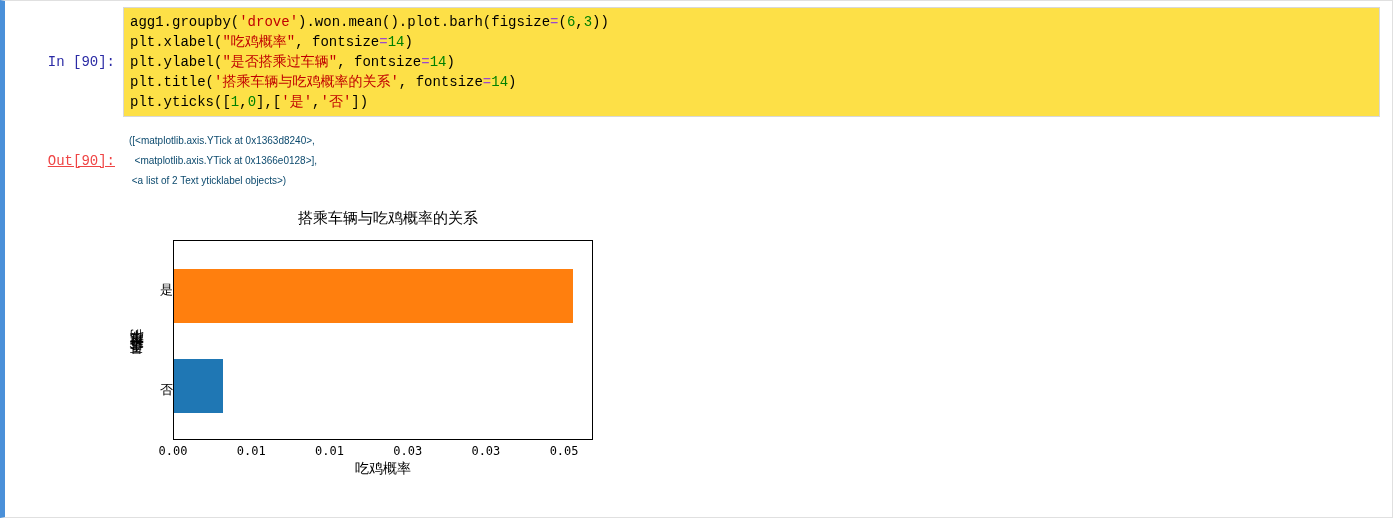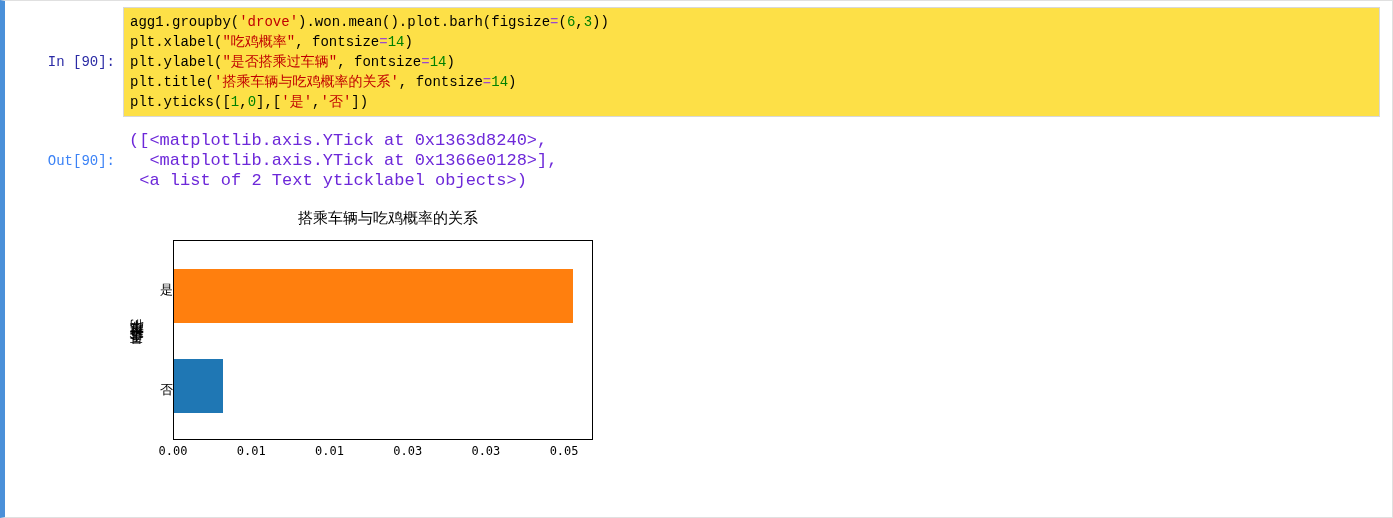--- a/index.html
+++ b/index.html
@@ -27,41 +27,41 @@
   .prompt {
     width: 118px;
     text-align: right;
     padding-right: 8px;
     font-family: "Courier New", monospace;
     font-size: 14px;
     line-height: 21px;
     flex-shrink: 0;
   }
   .prompt.in { color: #2a2aa5; }
-  .prompt.out { color: #3b82f6; }
+  .prompt.out { color: #ef4444; text-decoration: underline; }
   .code-area {
     flex: 1;
     background: #fde047;
     border: 1px solid #d8d8d8;
     padding: 4px 6px;
     font-family: "SimSun", "宋体", "Courier New", monospace;
     font-size: 14px;
     line-height: 20px;
     white-space: pre;
     color: #000;
     margin-right: 6px;
   }
   .output-area {
     flex: 1;
     padding: 4px 6px;
-    font-family: Liberation Mono, monospace;
-    font-size: 17px;
+    font-family: Liberation Sans, sans-serif;
+    font-size: 10px;
     line-height: 20px;
     white-space: pre;
-    color: #6d28d9;
+    color: #0c4a6e;
   }      
   .s-str  { color: #c00000; }      
   .s-op   { color: #9a4acb; }      
   .s-num  { color: #008000; }         
   .gap { height: 10px; }
   
   .chart-wrap {
     margin-left: 118px;
     margin-top: 14px;
     width: 480px;
@@ -169,17 +169,18 @@
           </div>
         </div>
         <div class="xticks">
           <span>0.00</span>
           <span>0.01</span>
           <span>0.01</span>
           <span>0.03</span>
           <span>0.03</span>
           <span>0.05</span>
         </div>
+        <div class="xlabel">吃鸡概率</div>
       </div>
     </div>
   </div>
 
 </div>
 
 </body></html>

